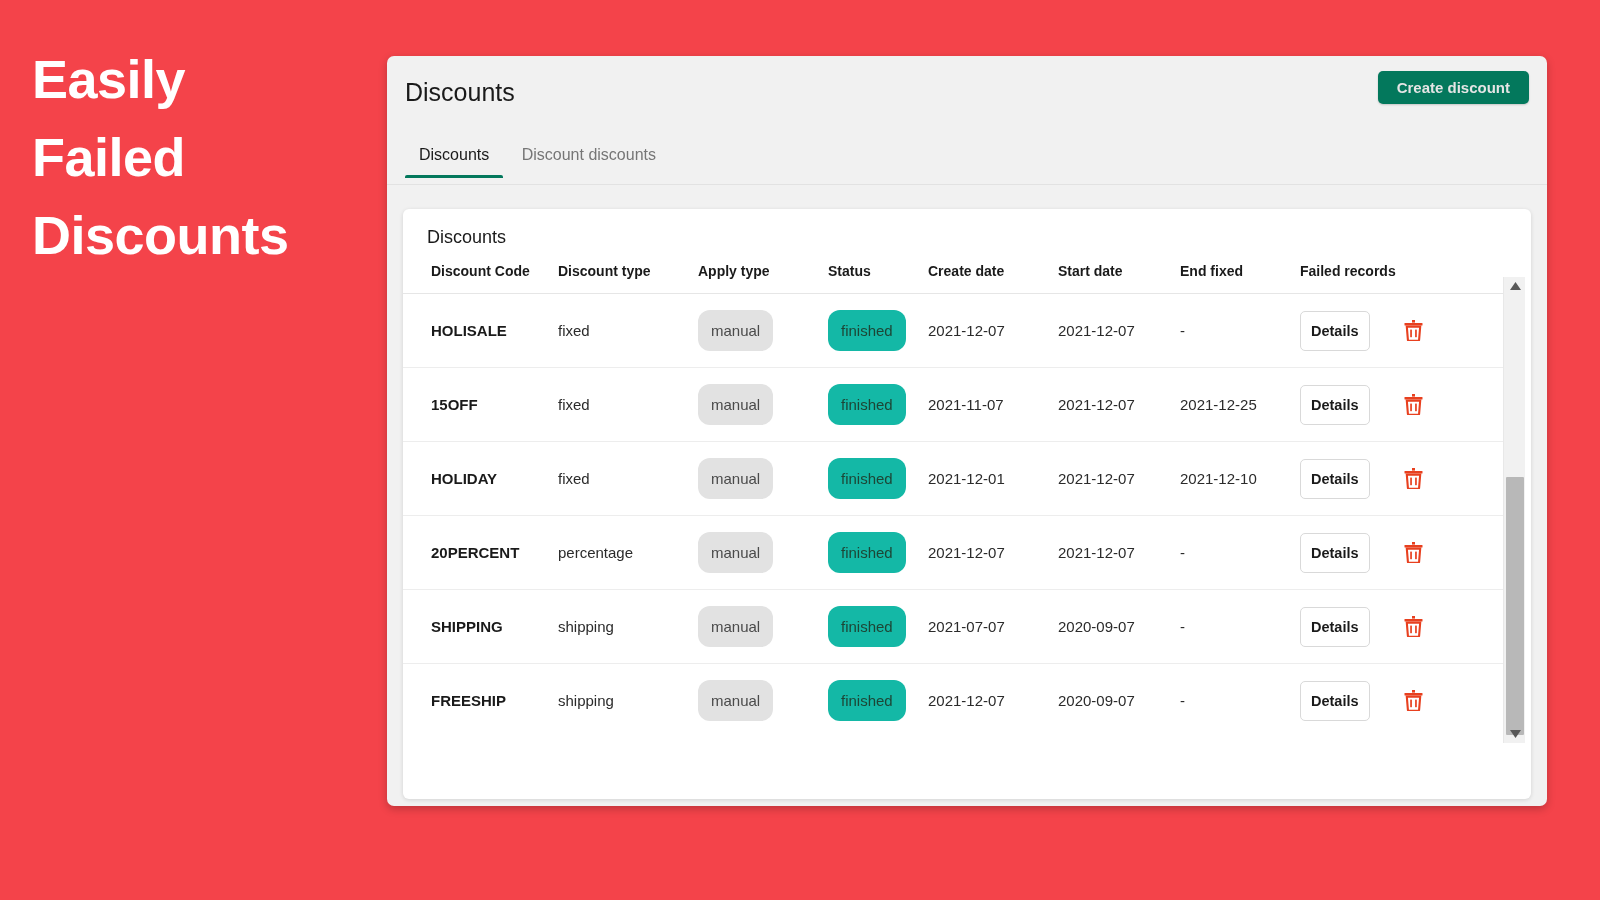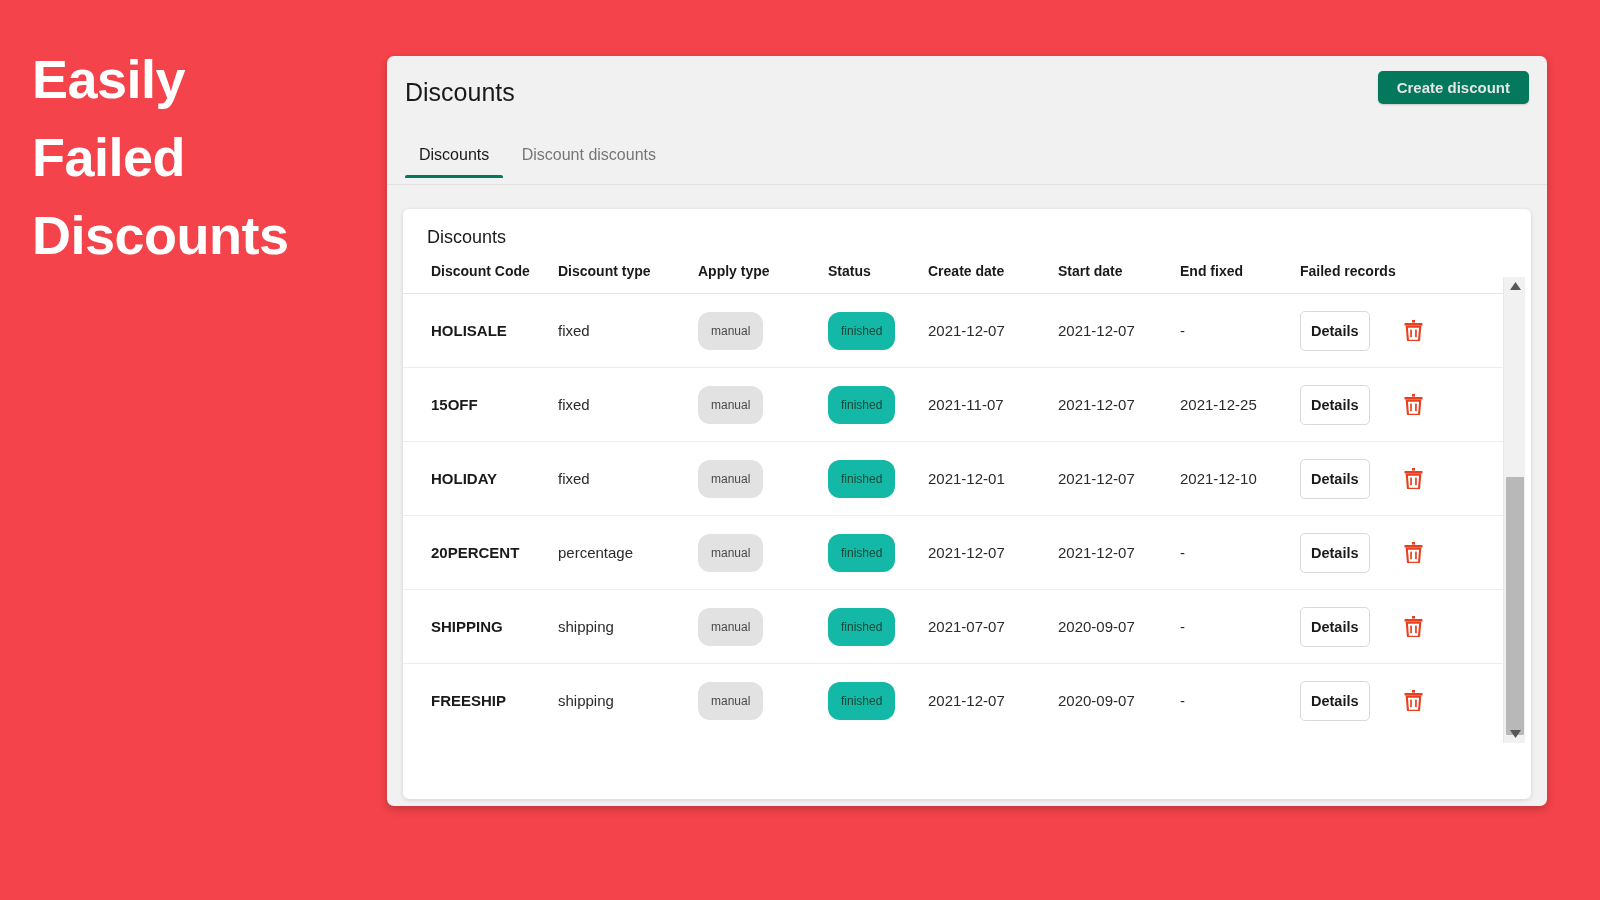--- a/index.html
+++ b/index.html
@@ -153,21 +153,21 @@
   .c-end     { width: 120px; }
   .c-failed  { width: 203px; }
 
   th.c-code { padding-left: 28px !important; }
 
   .code-cell { font-weight: 700; color: #1A1A1A; }
 
   .badge {
     display: inline-block;
     border-radius: 12px;
-    font-size: 12px;
+    font-size: 15px;
     line-height: 1;
     padding: 13px 13px;
     white-space: nowrap;
   }
   .badge-manual   { background: #E2E2E2; color: #4A4A4A; }
   .badge-finished { background: #14b8a6; color: #1D4636; }
 
   .details-btn {
     background: #FFFFFF;
     border: 1px solid #D9D9D9;

